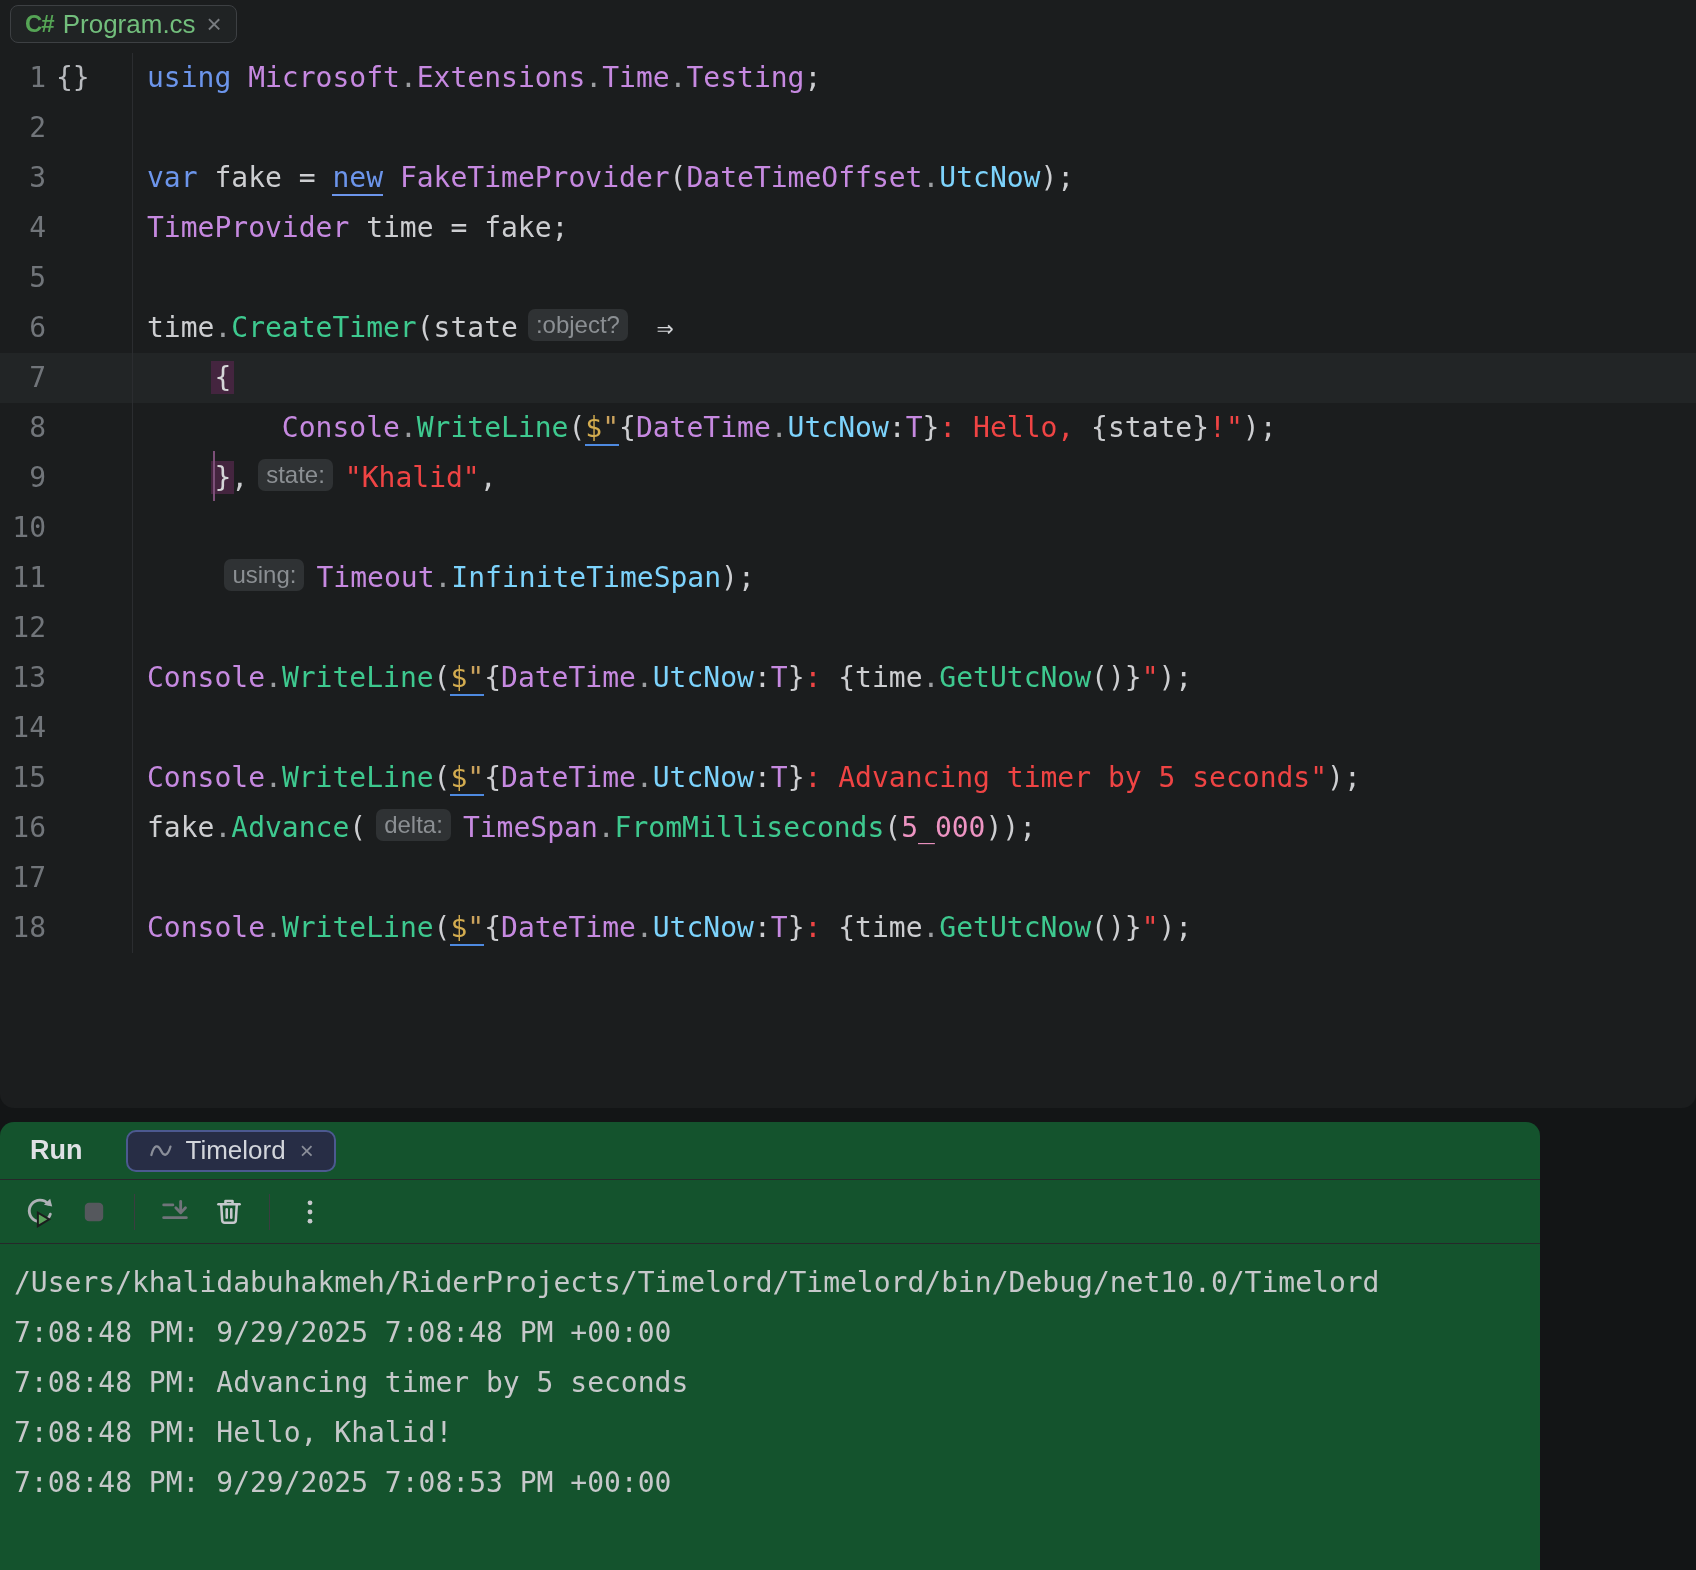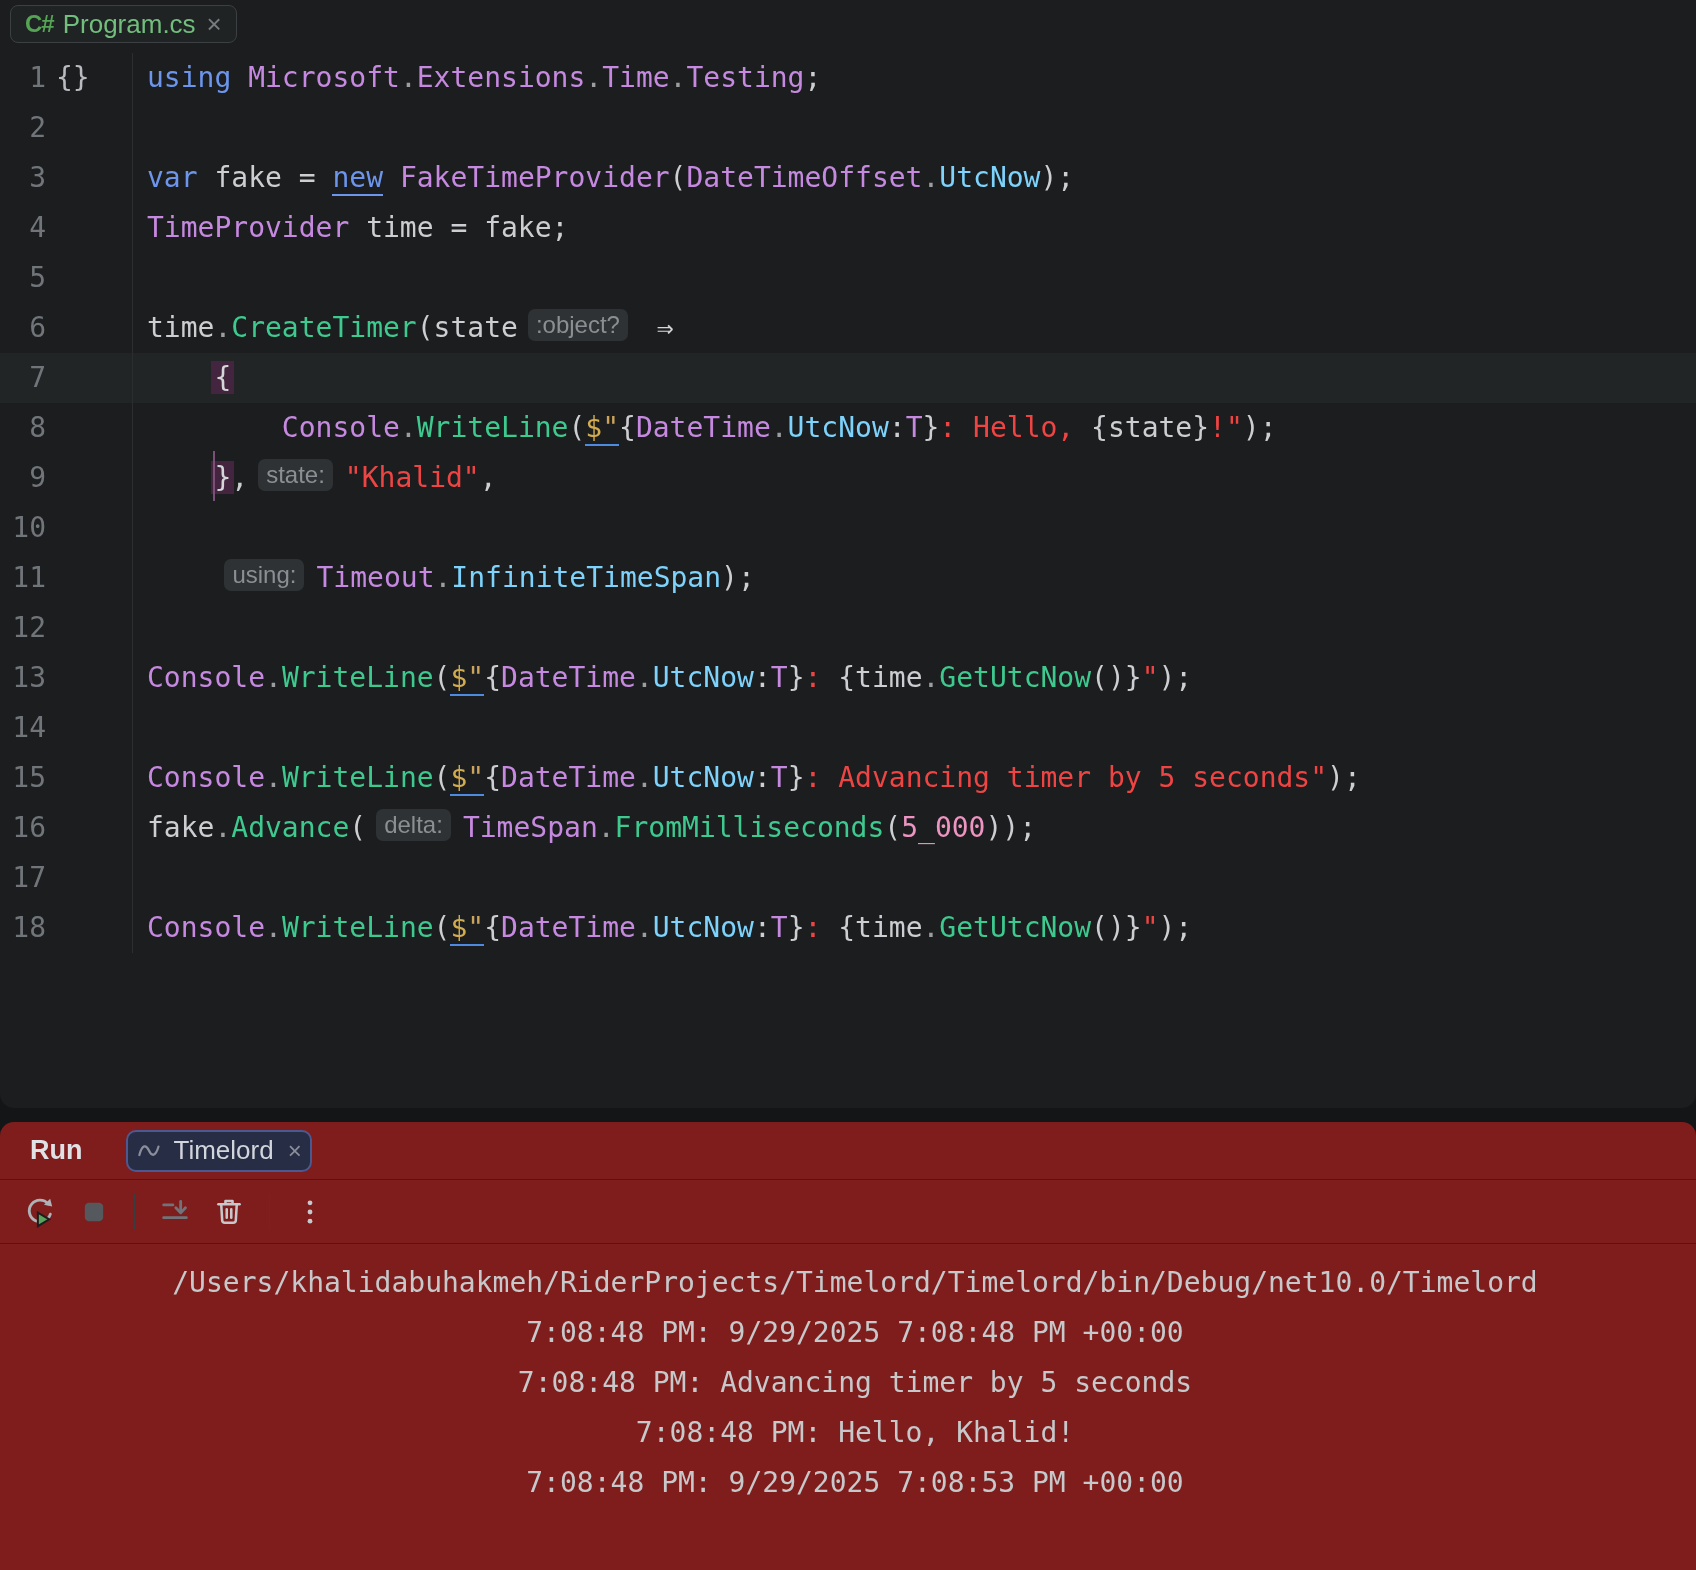--- a/index.html
+++ b/index.html
@@ -38,38 +38,38 @@
   .tk-dol { color:#D3AC4F; border-bottom:2px solid #4E8AE0; }
   .tk-strq{ color:#CBA35D; border-bottom:2px solid #4E8AE0; }
   .tk-brc { color:#D5D6D8; background:#44253F; padding:0 3px; margin:0 -3px; }
   .tk-inlay { display:inline-block; font-family:"Liberation Sans", sans-serif; font-size:24px;
               line-height:32px; height:32px; vertical-align:middle; color:#8B8F93;
               background:#2F3234; border-radius:7px; padding:0 8px; margin:0 12px 4px 10px;
               position:relative; top:-2px; }
   .indent-guide { position:absolute; left:213px; top:403px; width:2px; height:50px; background:#7C4F78; }
 
   
-  .run-panel { position:relative; margin-top:14px; width:1696px; height:448px;
-               background:#7f1d1d; border-radius:14px 14px 0 0; overflow:hidden; }
+  .run-panel { position:relative; margin-top:14px; width:1540px; height:448px;
+               background:#14532d; border-radius:14px 14px 0 0; overflow:hidden; }
   .run-header { height:58px; display:flex; align-items:center; border-bottom:1px solid #26282A; }
   .run-title { color:#DFE1E5; font-size:27px; font-weight:bold; margin-left:30px; }
-  .run-tab { display:flex; align-items:center; gap:10px; height:42px; padding:0 8px;
+  .run-tab { display:flex; align-items:center; gap:10px; height:42px; padding:0 20px;
              margin-left:44px; background:#272D45; border:2px solid #4C5990; border-radius:10px; }
   .run-tab .rlabel { color:#D2D5DB; font-size:26px; }
   .run-tab .close { color:#8A8E99; font-size:24px; padding-left:4px; }
 
   .run-toolbar { height:64px; display:flex; align-items:center; gap:10px; padding-left:18px;
                  border-bottom:1px solid #26282A; }
   .tbtn { width:44px; height:44px; display:flex; align-items:center; justify-content:center;
           border-radius:6px; }
   .tsep { width:1px; height:36px; background:#3A3D40; margin:0 8px; }
 
   .console { padding:14px 0 0 14px; font-family:"DejaVu Sans Mono", monospace;
              font-size:28px; color:#C6C8CA; }
-  .console-line { height:50px; line-height:50px; white-space:pre;text-align:center; }
+  .console-line { height:50px; line-height:50px; white-space:pre; }
 </style>
 </head>
 <body>
 
 <div class="editor-panel">
   <div class="tab-bar">
     <div class="file-tab">
       <span class="csharp-icon">C#</span>
       <span class="fname">Program.cs</span>
       <span class="close">×</span>

